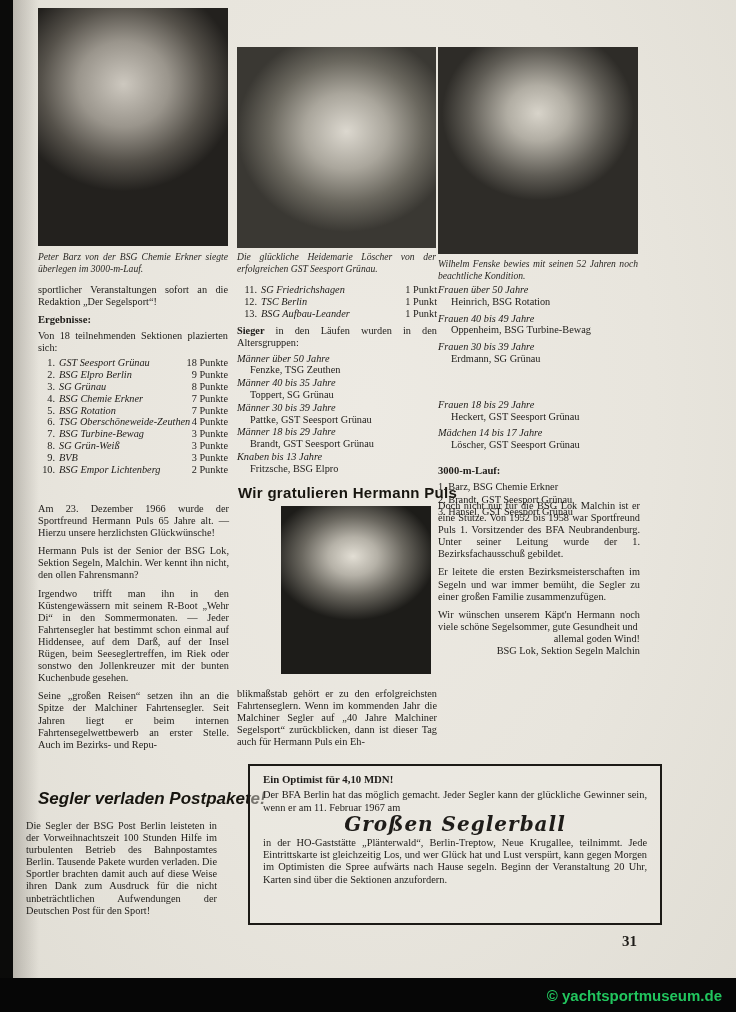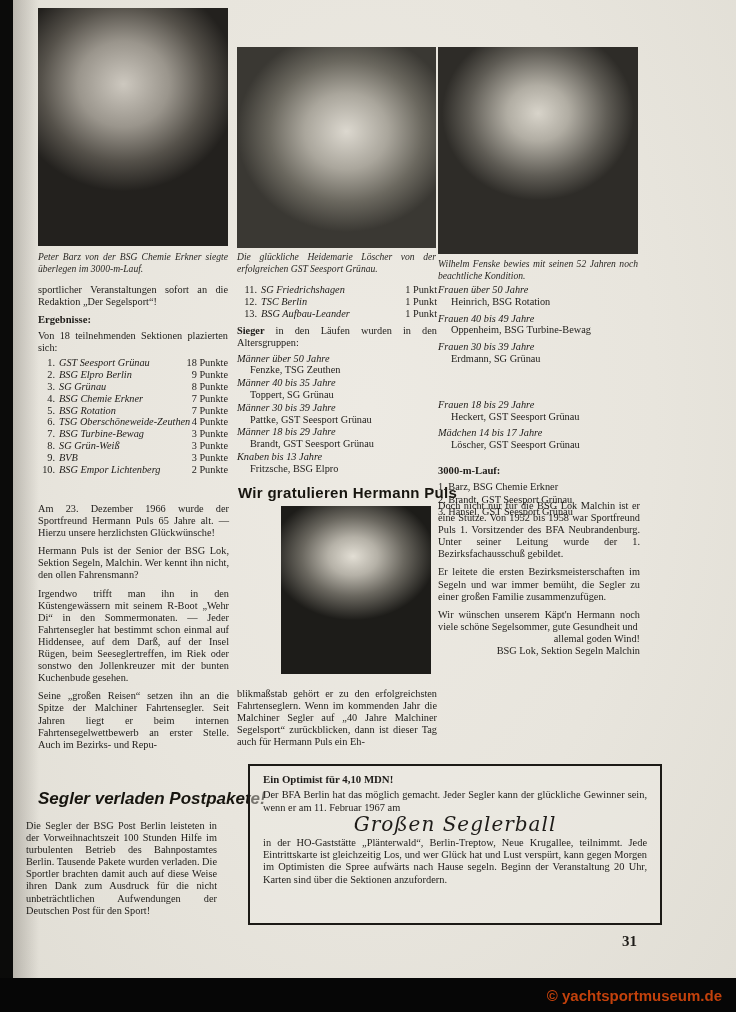--- a/index.html
+++ b/index.html
@@ -27,26 +27,26 @@
   .agroup .g { line-height: 11.8px; font-style: italic; }
   .agroup .w { line-height: 11.8px; padding-left: 13px; }
   .lauf-item { line-height: 12.6px; }
   .headline-sans { position: absolute; font-family: "Liberation Sans", sans-serif; font-weight: bold; color: #17150f; }
   .signoff { text-align: right; line-height: 12.5px; }
   .box {
     position: absolute; border: 2px solid #1c1a16; padding: 7px 13px 9px 13px;
     font-size: 10.4px; line-height: 12.4px; background: rgba(238,235,228,0.45);
   }
   .box-heading { font-weight: bold; font-size: 10.8px; margin-bottom: 4px; }
-  .box-title { font-family: "DejaVu Serif", serif; font-style: italic; font-weight: normal;
+  .box-title { font-family: "DejaVu Serif", serif; font-style: italic; font-weight: bold;
     font-size: 20px; text-align: center; margin: 4px 0 6px 0; letter-spacing: 1px; }
   .pagenum { position: absolute; font-weight: bold; font-size: 15px; }
   .footer-bar { position: absolute; left: 0; bottom: 0; width: 736px; height: 34px; background: #060606;
     display: flex; align-items: center; justify-content: flex-end; padding-right: 14px; }
-  .watermark { color: #c2410c; font-family: "Liberation Sans", sans-serif; font-weight: bold; font-size: 15px; }
+  .watermark { color: #22c55e; font-family: "Liberation Sans", sans-serif; font-weight: bold; font-size: 15px; }
 </style>
 </head>
 <body>
 
 <div class="page">
   <div class="spine"></div>
   <div class="fold"></div>
 
   <div class="photo" style="left:38px; top:8px; width:190px; height:238px;">
     <div class="photo-inner" style="background:#23211e;background-image:radial-gradient(ellipse 60% 45% at 45% 32%, #cdc8bf 0%, #9a958c 40%, #55514a 72%, #23211e 100%), radial-gradient(ellipse 80% 40% at 50% 85%, #57534c 0%, #2a2823 70%);"></div>

